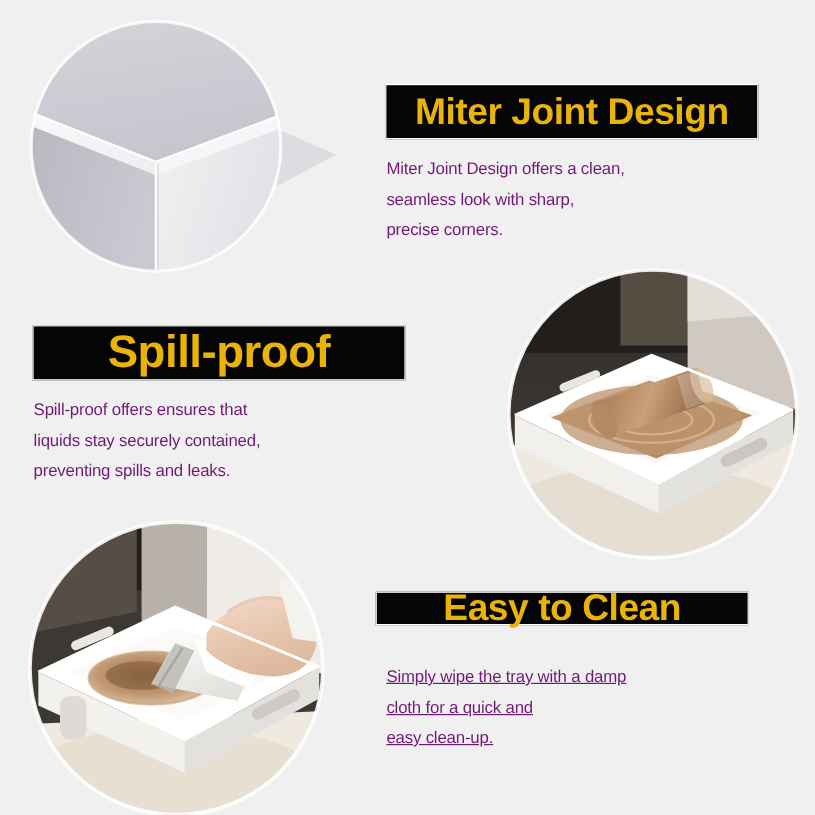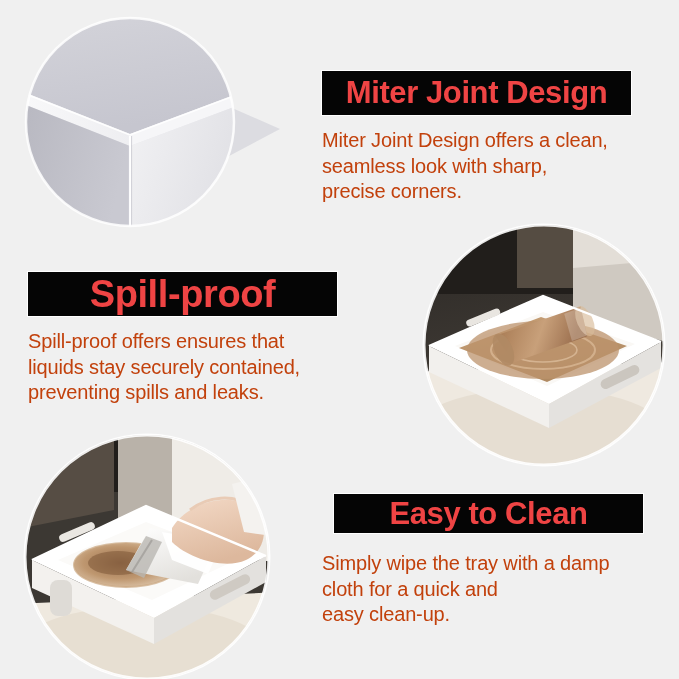--- a/index.html
+++ b/index.html
@@ -17,34 +17,34 @@
   .stage {
     position: relative;
     width: 679px;
     height: 679px;
   }
 
   
   .feature-title {
     position: absolute;
     background: #050505;
-    color: #ef4444;
+    color: #eab308;
     font-weight: bold;
     letter-spacing: -0.4px;
     display: flex;
     align-items: center;
     justify-content: center;
     box-sizing: border-box;
     border: 1px solid #ffffff;
     white-space: nowrap;
   }
   .feature-body {
     position: absolute;
-    color: #c2410c;
-    font-size: 20px;
+    color: #701a75;
+    font-size: 14px;
     line-height: 25.5px;
     letter-spacing: -0.15px;
     white-space: pre-line;
   }
 
   
   #title-miter {
     left: 321px; top: 70px;
     width: 311px; height: 46px;
     font-size: 31px;
@@ -60,27 +60,28 @@
     width: 311px; height: 46px;
     font-size: 38px;
   }
   #body-spill {
     left: 28px; top: 329px;
     width: 330px;
   }
 
   
   #title-clean {
-    left: 333px; top: 493px;
-    width: 311px; height: 41px;
+    left: 313px; top: 493px;
+    width: 311px; height: 28px;
     font-size: 31px;
   }
   #body-clean {
     left: 322px; top: 551px;
     width: 352px;
+    text-decoration: underline;
   }
 
   
   .circle-img {
     position: absolute;
     display: block;
   }
   #img-miter  { left: 18px;  top: 16px;  width: 282px; height: 212px; }
   #img-spill  { left: 421px; top: 222px; width: 246px; height: 246px; }
   #img-clean  { left: 22px;  top: 432px; width: 250px; height: 250px; }

